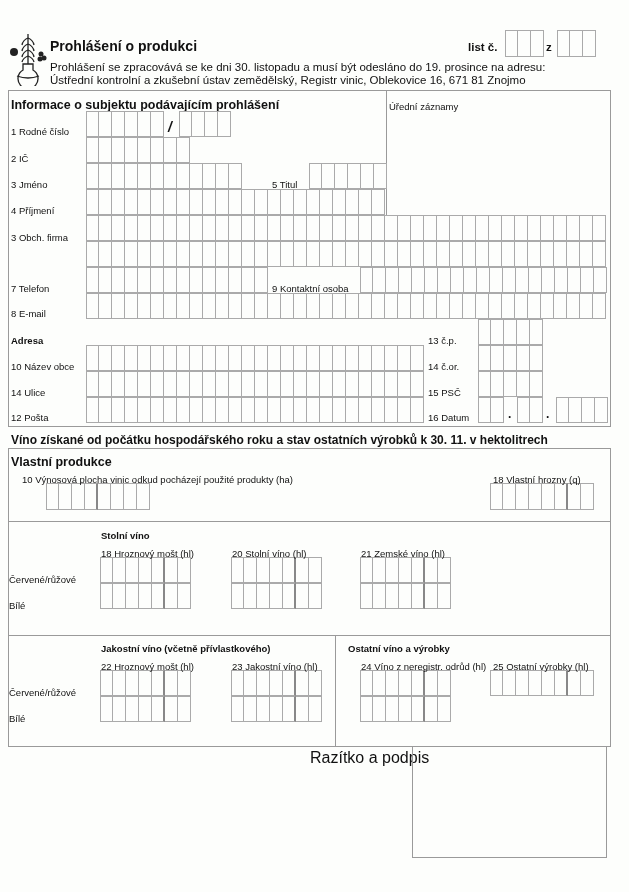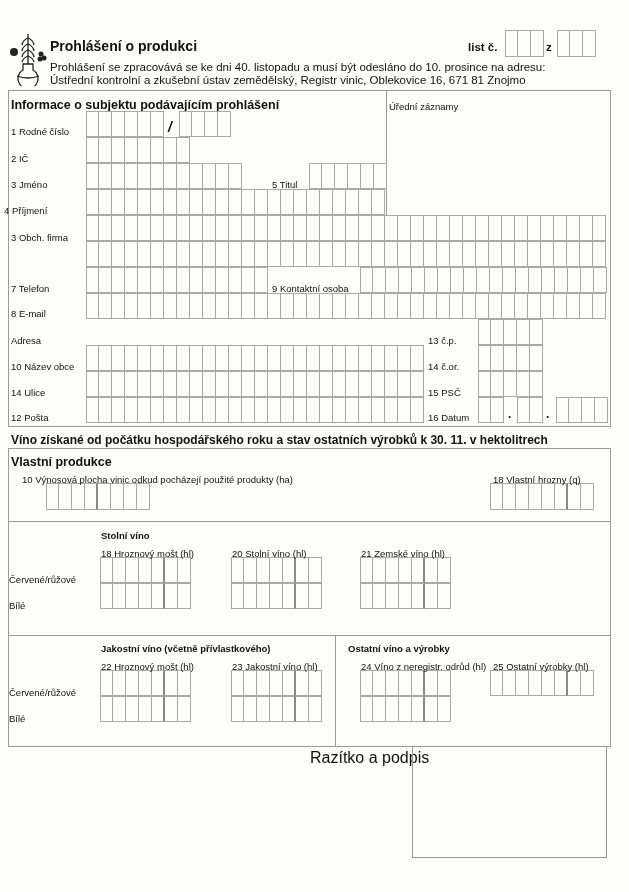--- a/index.html
+++ b/index.html
@@ -30,21 +30,21 @@
       <path d="M15 34 v6 a10 10 0 1 0 10 0 v-6 z"></path>
       <path d="M9 46 q11 4 22 0"></path>
     </g>
     <circle cx="6" cy="22" r="4" fill="#222"></circle>
     <circle cx="33" cy="24" r="2.5" fill="#222"></circle>
       <circle cx="36" cy="28" r="2.5" fill="#222"></circle>
       <circle cx="32" cy="29" r="2.5" fill="#222"></circle>
   </svg>
 </div>
 <div class="abs title" style="left:50px;top:38px;">Prohlášení o produkci</div>
-<div class="abs sub" style="left:50px;top:61px;">Prohlášení se zpracovává se ke dni 40. listopadu a musí být odesláno do 10. prosince na adresu:</div>
+<div class="abs sub" style="left:50px;top:61px;">Prohlášení se zpracovává se ke dni 30. listopadu a musí být odesláno do 19. prosince na adresu:</div>
 <div class="abs sub" style="left:50px;top:74px;">Ústřední kontrolní a zkušební ústav zemědělský, Registr vinic, Oblekovice 16, 671 81 Znojmo</div>
 
 <div class="abs" style="left:468px;top:41px;font-size:11.5px;font-weight:bold;">list č.</div>
 <div class="cells" style="left:505px;top:30px;">
   <div class="c" style="width:13px;height:27px"></div>
     <div class="c" style="width:13px;height:27px"></div>
     <div class="c" style="width:13px;height:27px"></div>
 </div>
 <div class="abs" style="left:546px;top:41px;font-size:11.5px;font-weight:bold;">z</div>
 <div class="cells" style="left:557px;top:30px;">
@@ -54,27 +54,27 @@
 </div>
 
 <div class="abs box" style="left:8px;top:90px;width:603px;height:337px;"></div>
 <div class="abs line" style="left:386px;top:90px;height:125px;border-left-width:1px;"></div>
 <div class="abs hdr" style="left:11px;top:98px;">Informace o subjektu podávajícím prohlášení</div>
 <div class="abs lbl" style="left:389px;top:101px;">Úřední záznamy</div>
 
 <div class="abs lbl" style="left:11px;top:126px;">1 Rodné číslo</div>
 <div class="abs lbl" style="left:11px;top:153px;">2 IČ</div>
 <div class="abs lbl" style="left:11px;top:179px;">3 Jméno</div>
-<div class="abs lbl" style="left:4px;top:205px;">4 Příjmení</div>
+<div class="abs lbl" style="left:11px;top:205px;">4 Příjmení</div>
 <div class="abs lbl" style="left:272px;top:179px;">5 Titul</div>
 <div class="abs lbl" style="left:11px;top:232px;">3 Obch. firma</div>
 <div class="abs lbl" style="left:11px;top:283px;">7 Telefon</div>
 <div class="abs lbl" style="left:272px;top:283px;">9 Kontaktní osoba</div>
 <div class="abs lbl" style="left:11px;top:308px;">8 E-mail</div>
-<div class="abs lbl" style="left:11px;top:335px;">Adresa</div>
+<div class="abs lbl" style="left:11px;top:335px;font-weight:bold;">Adresa</div>
 <div class="abs lbl" style="left:11px;top:361px;">10 Název obce</div>
 <div class="abs lbl" style="left:11px;top:387px;">14 Ulice</div>
 <div class="abs lbl" style="left:11px;top:412px;">12 Pošta</div>
 <div class="abs lbl" style="left:428px;top:335px;">13 č.p.</div>
 <div class="abs lbl" style="left:428px;top:361px;">14 č.or.</div>
 <div class="abs lbl" style="left:428px;top:387px;">15 PSČ</div>
 <div class="abs lbl" style="left:428px;top:412px;">16 Datum</div>
 
 <div id="grids">
     <div class="cells" style="left: 86px; top: 111px;">

